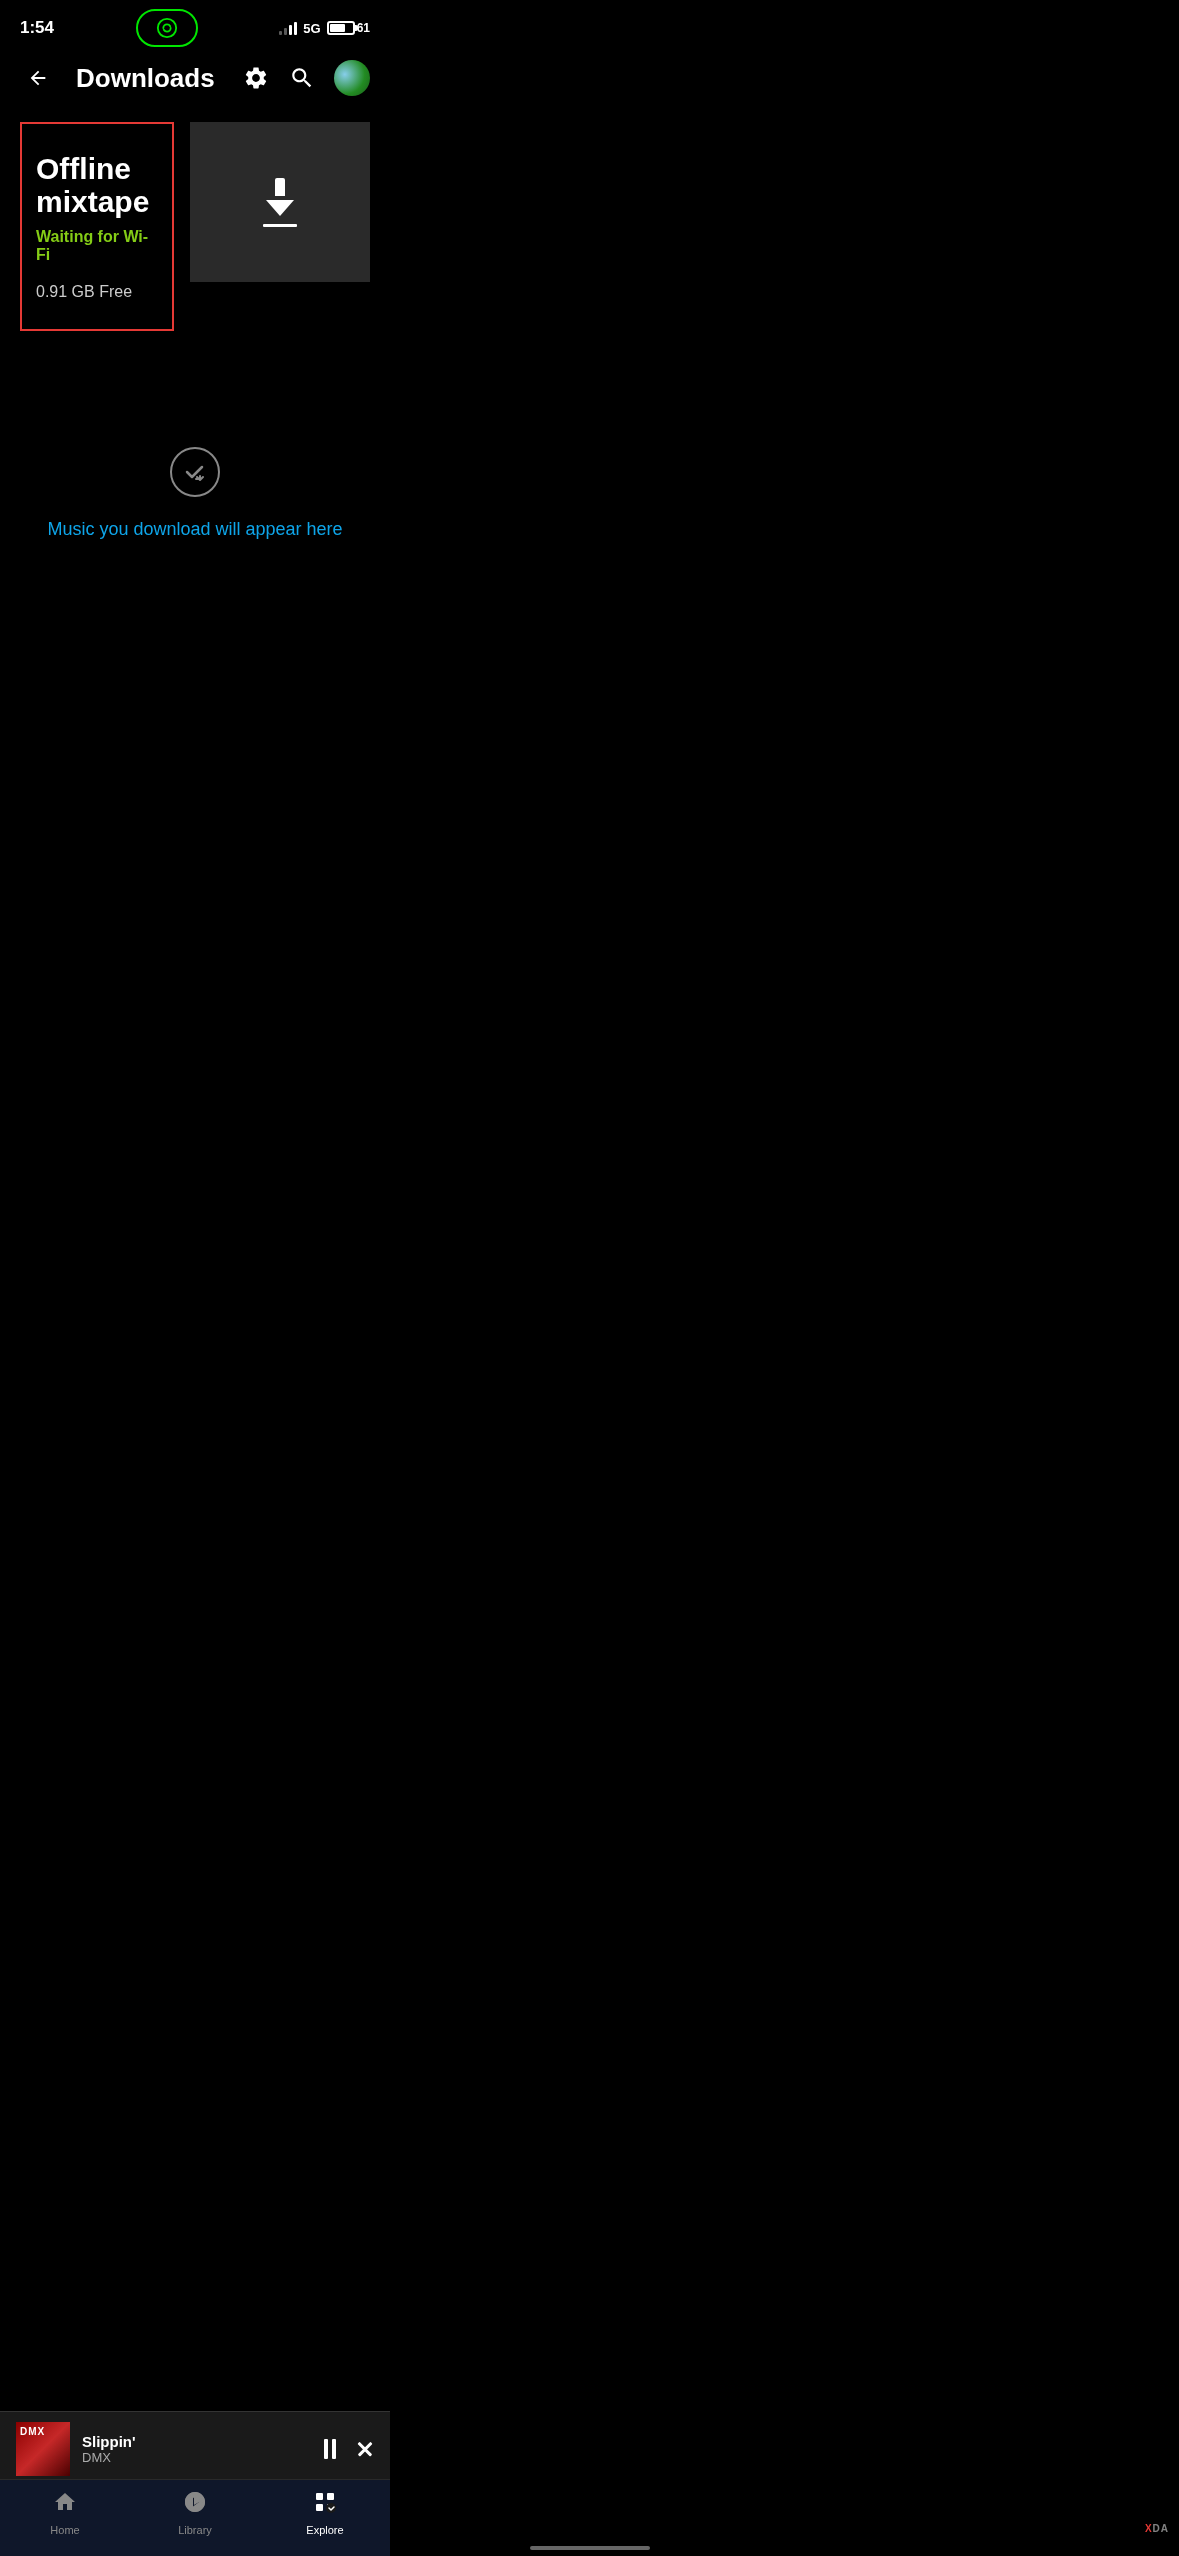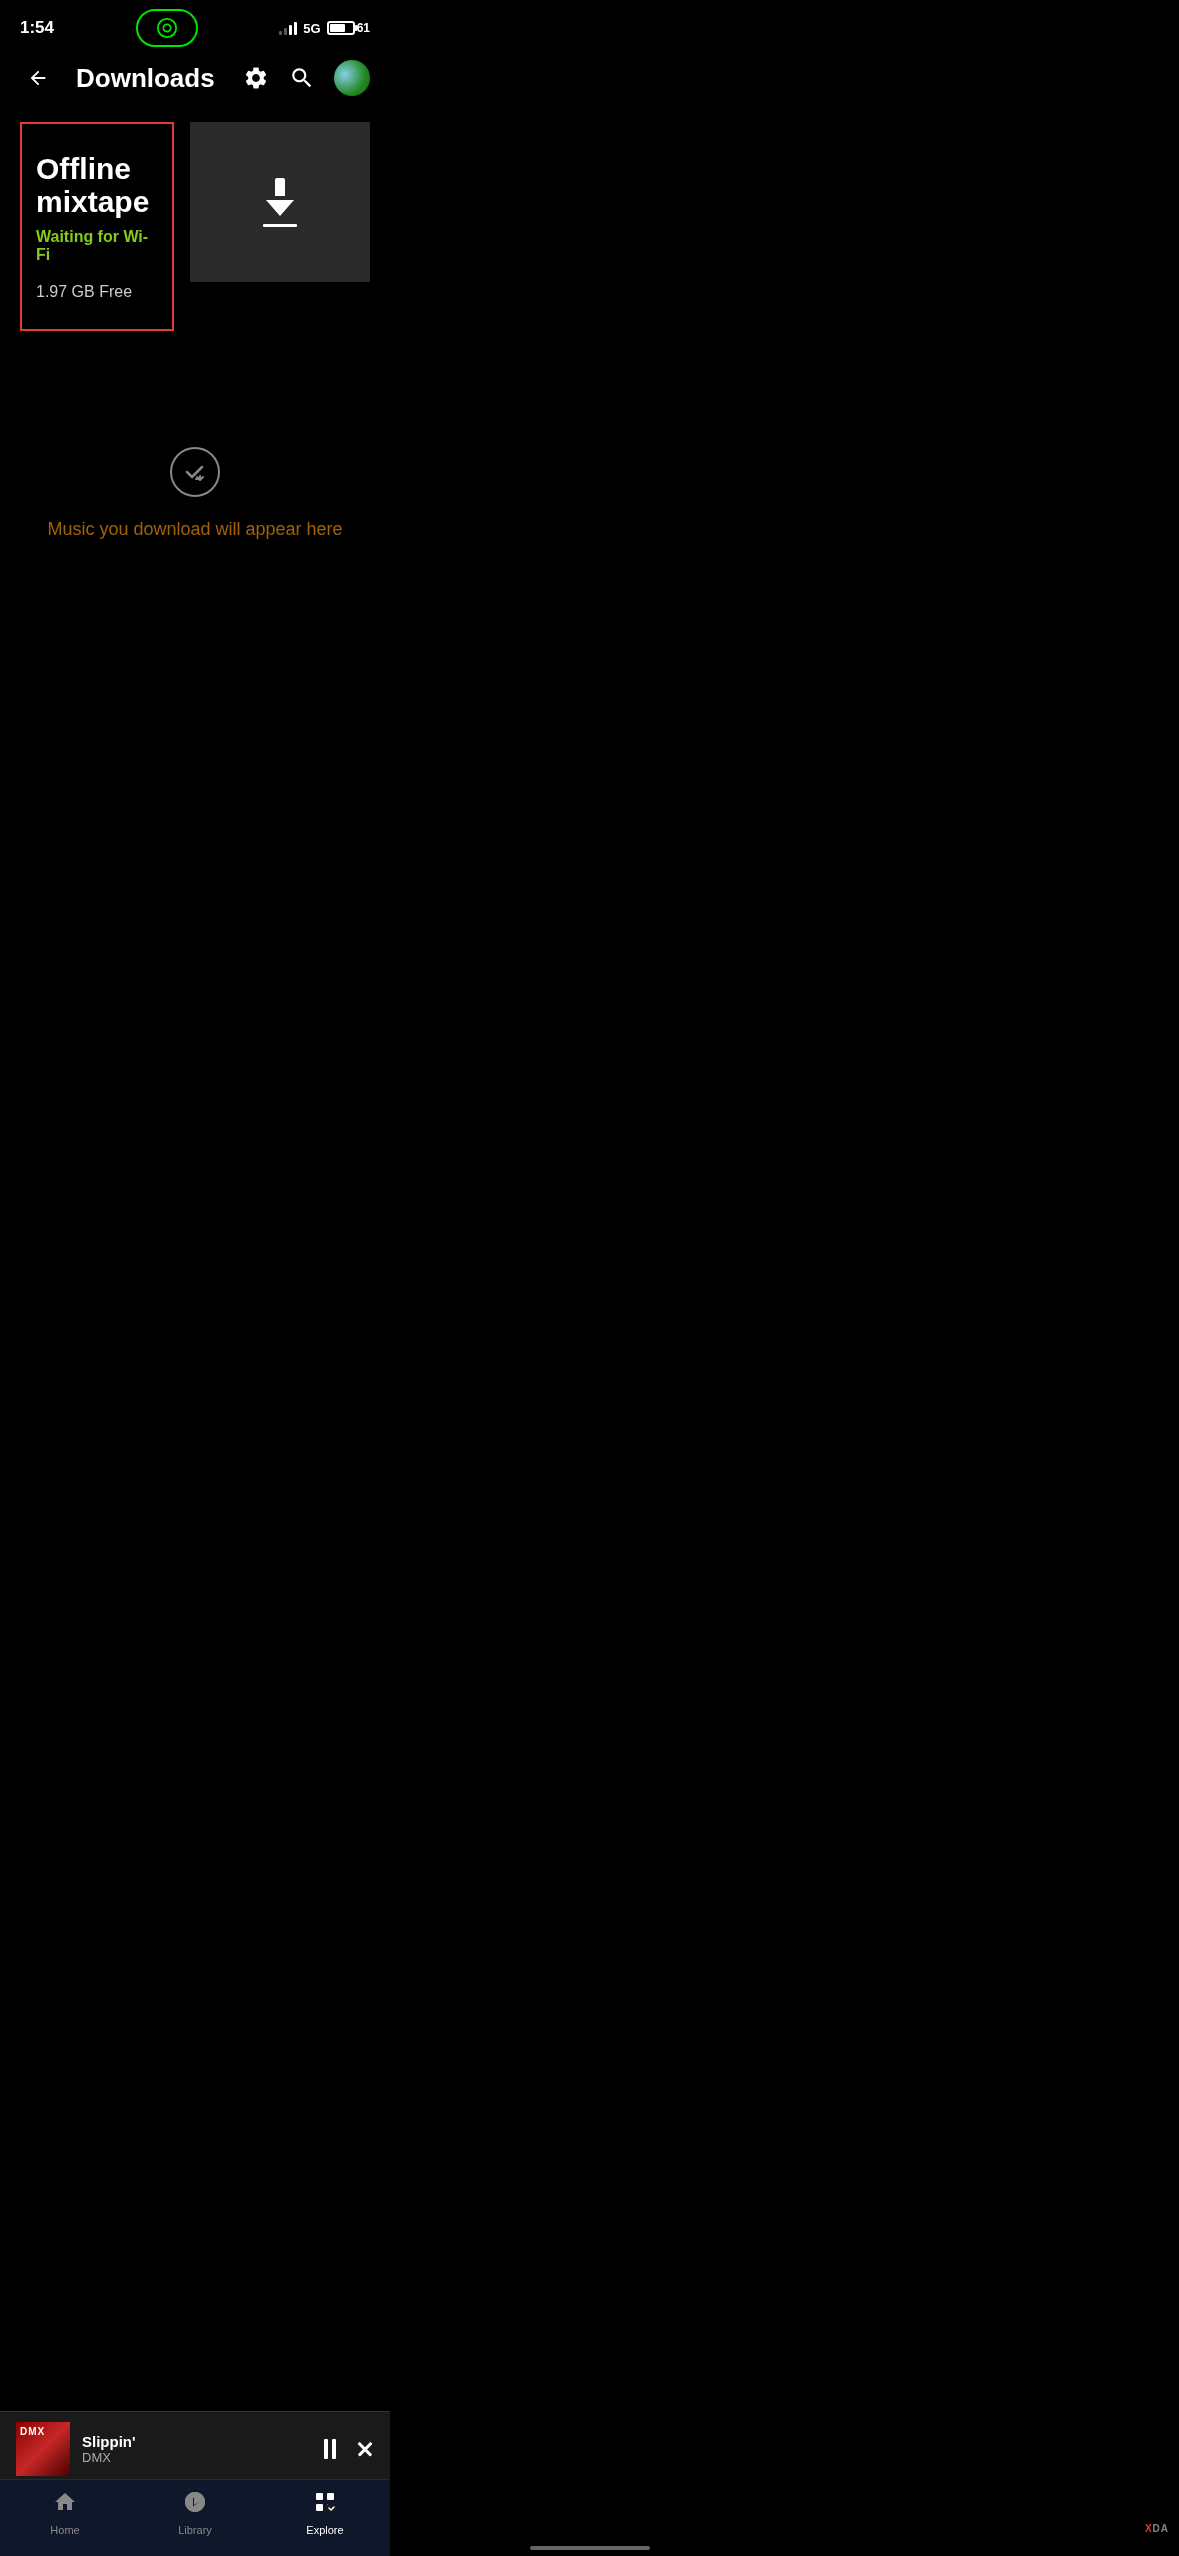--- a/index.html
+++ b/index.html
@@ -196,21 +196,21 @@
       display: flex;
       flex-direction: column;
       align-items: center;
       justify-content: center;
       padding: 60px 40px;
       gap: 20px;
       margin-top: 40px;
     }
     .empty-text {
       font-size: 18px;
-      color: #a16207;
+      color: #0ea5e9;
       text-align: center;
       line-height: 1.4;
     }
 
     
     .now-playing {
       position: fixed;
       bottom: 70px;
       left: 0;
       right: 0;
@@ -467,21 +467,21 @@
     <div class="avatar">
       <div class="avatar-inner"></div>
     </div>
   </div>
 </div>
 
 <div class="mixtape-section">
   <div class="mixtape-info">
     <div class="mixtape-title">Offline mixtape</div>
     <div class="mixtape-status">Waiting for Wi-Fi</div>
-    <div class="mixtape-storage">1.97 GB Free</div>
+    <div class="mixtape-storage">0.91 GB Free</div>
   </div>
   <div class="download-box">
     <div class="dl-icon-wrap">
       <div class="dl-stem"></div>
       <div class="dl-head"></div>
       <div class="dl-base"></div>
     </div>
   </div>
 </div>
 

